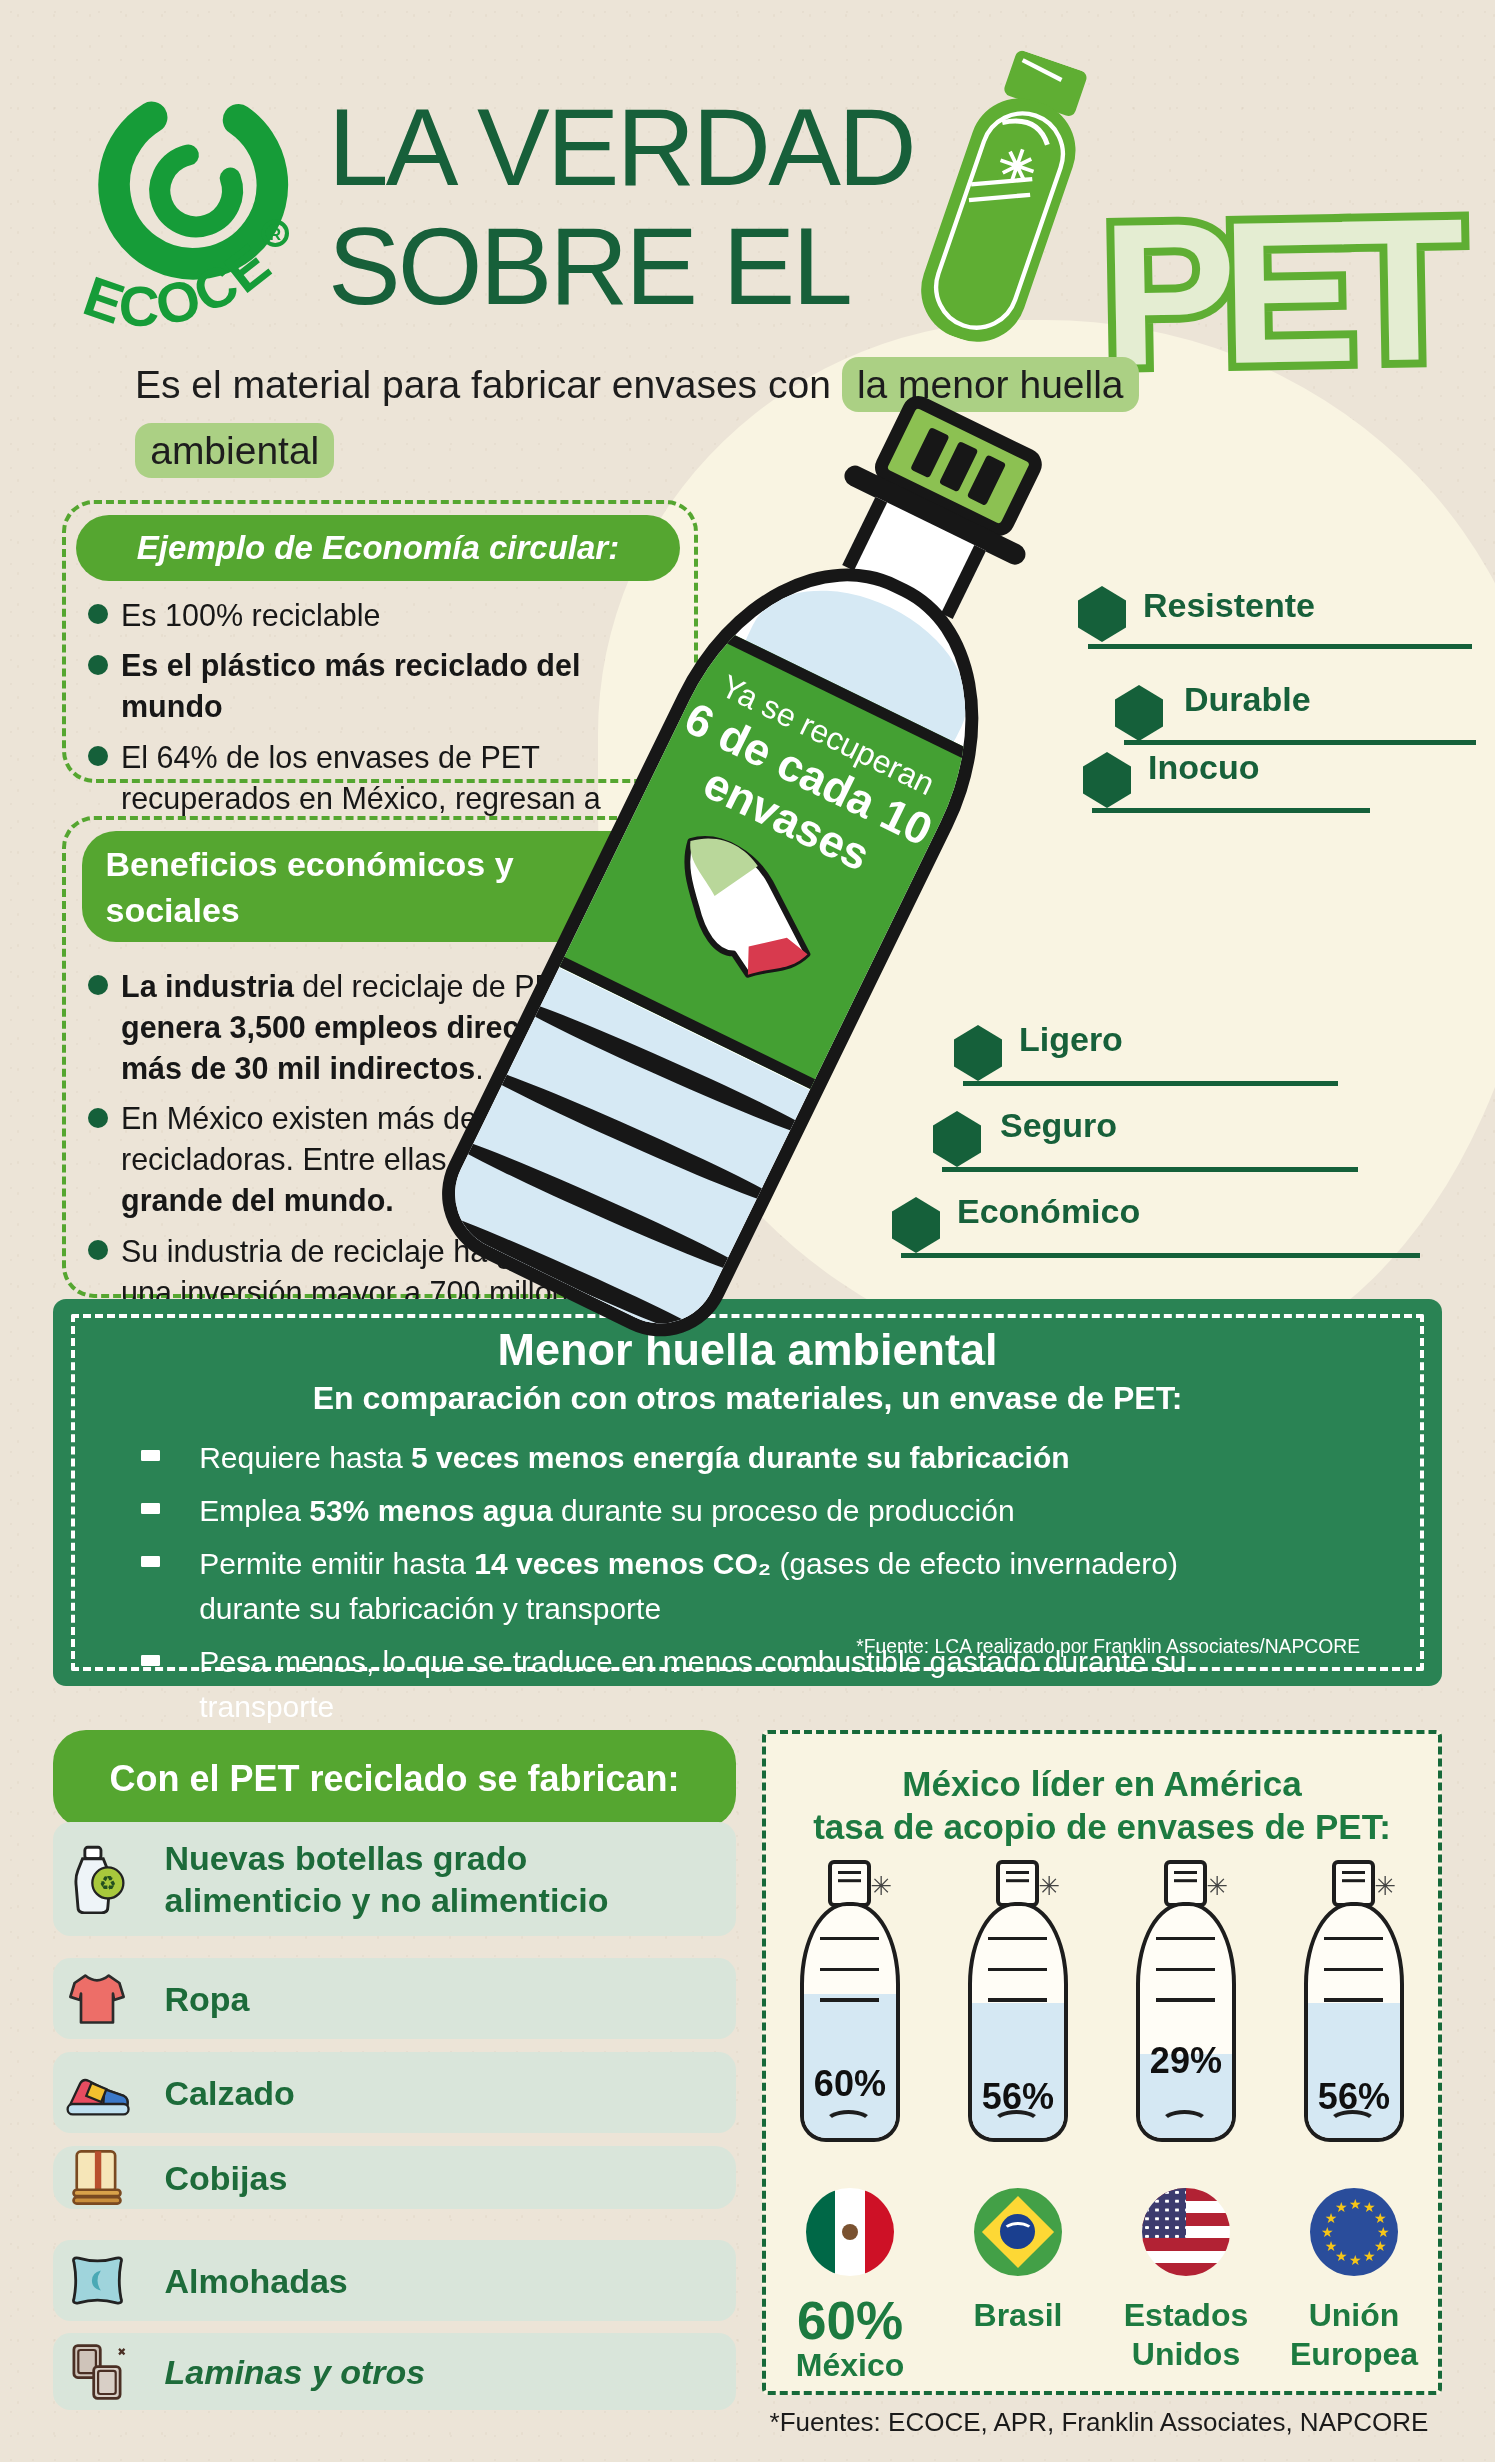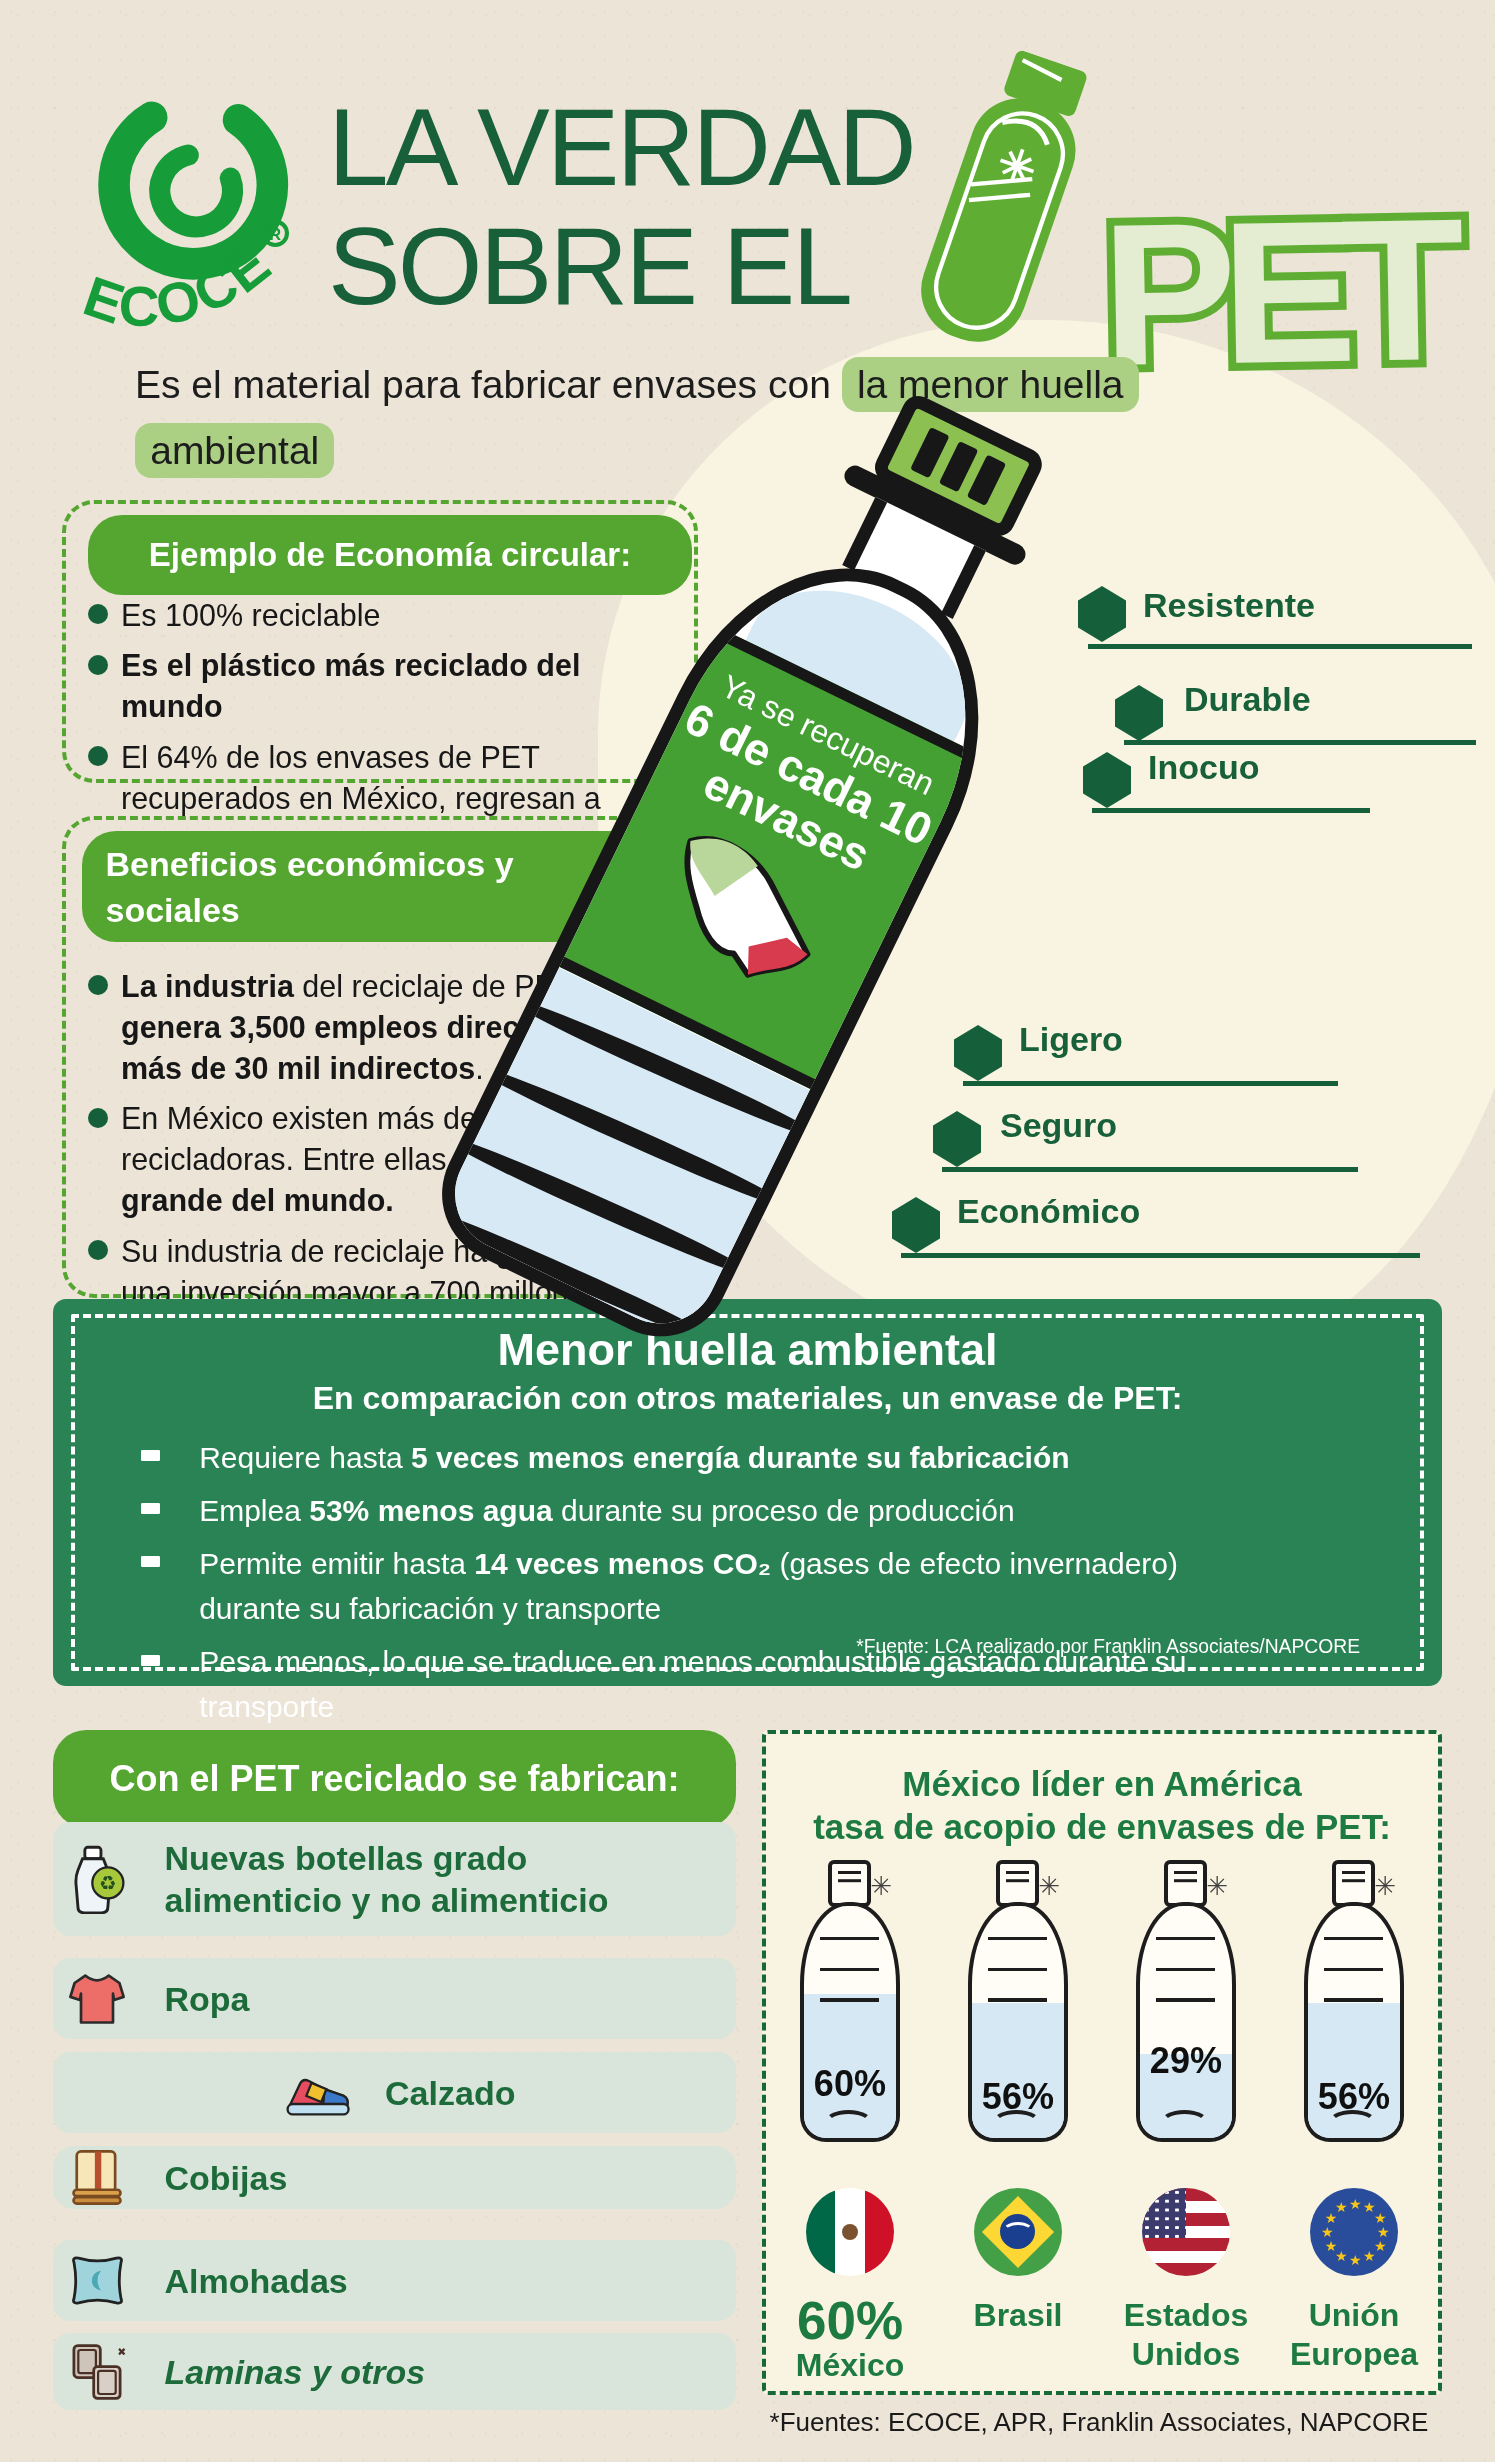--- a/index.html
+++ b/index.html
@@ -159,21 +159,21 @@
   </svg>
   <div class="pet-word">PET</div>
 
   <div class="subtitle">
     <span>Es el material para fabricar envases con</span>
     <span class="hl">la menor huella</span><br>
     <span class="hl">ambiental</span>
   </div>
 
   <div class="dashed-box" style="left:62px;top:500px;width:636px;height:283px;"></div>
-  <div class="pill" style="left:88px;top:515px;width:604px;height:80px;">Ejemplo de Economía circular:</div>
+  <div class="pill" style="left:76px;top:515px;width:604px;height:66px;font-style:italic;">Ejemplo de Economía circular:</div>
   <div class="blist" style="left:88px;top:595px;">
     <div class="bullet">
       <span class="dot"></span>
       <p><span>Es 100% reciclable</span></p>
     </div>
     <div class="bullet">
       <span class="dot"></span>
       <p><span class="b">Es el plástico más reciclado del mundo</span></p>
     </div>
     <div class="bullet">
@@ -297,21 +297,21 @@
 
   <div class="prow" style="top:1958px;height:81px;">
     <span class="ico">
       <svg width="64" height="64" viewBox="0 0 120 120">
         <path d="M38 16 L18 30 L10 56 L28 62 L30 50 L30 104 L90 104 L90 50 L92 62 L110 56 L102 30 L82 16 Q60 34 38 16 Z" fill="#ed6e68" stroke="#2b2b2b" stroke-width="5" stroke-linejoin="round"></path>
       </svg>
     </span>
     <p>Ropa</p>
   </div>
 
-  <div class="prow" style="top:2052px;height:81px;justify-content:center;">
+  <div class="prow" style="top:2052px;height:81px;">
     <span class="ico">
       <svg width="69" height="69" viewBox="0 0 120 120">
         <path d="M12 82 L30 44 Q35 35 45 40 L72 54 L106 66 Q114 70 112 82 Z" fill="#e84c60" stroke="#222" stroke-width="4" stroke-linejoin="round"></path>
         <path d="M72 54 L106 66 Q114 70 112 82 L70 82 Z" fill="#3a78c9" stroke="#222" stroke-width="4"></path>
         <rect x="44" y="48" width="28" height="24" fill="#f2c02e" stroke="#222" stroke-width="4" transform="rotate(22 58 60)"></rect>
         <rect x="8" y="80" width="106" height="18" rx="9" fill="#bfe0f0" stroke="#222" stroke-width="4"></rect>
       </svg>
     </span>
     <p>Calzado</p>
   </div>

